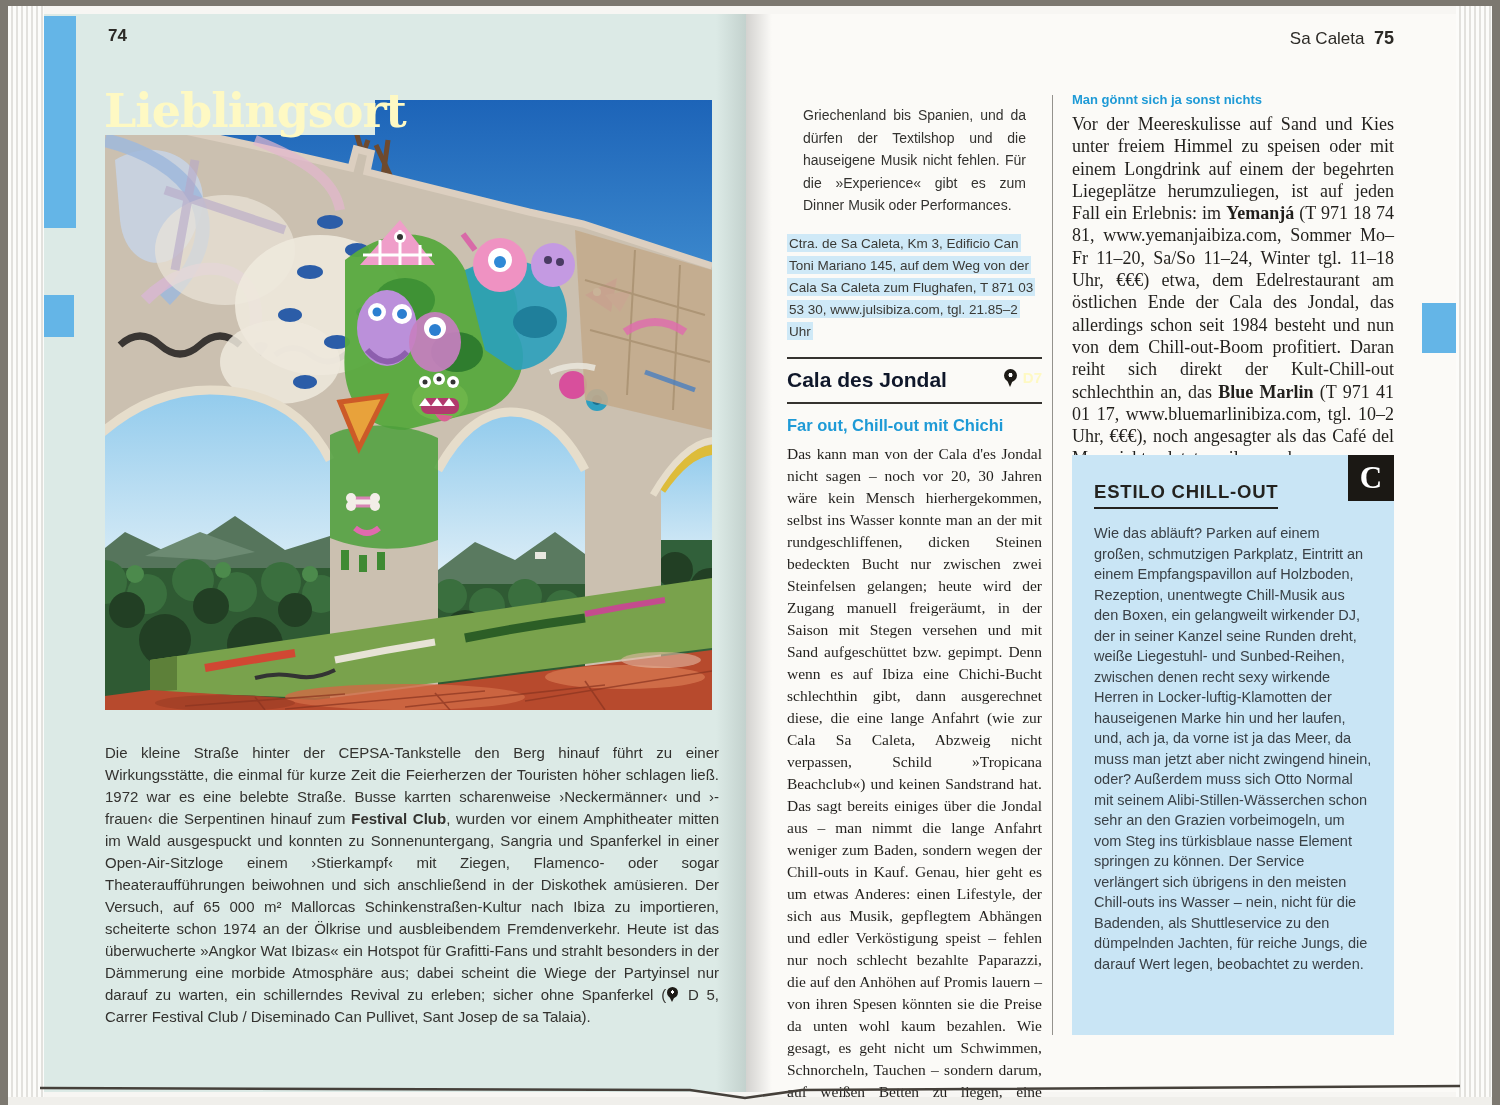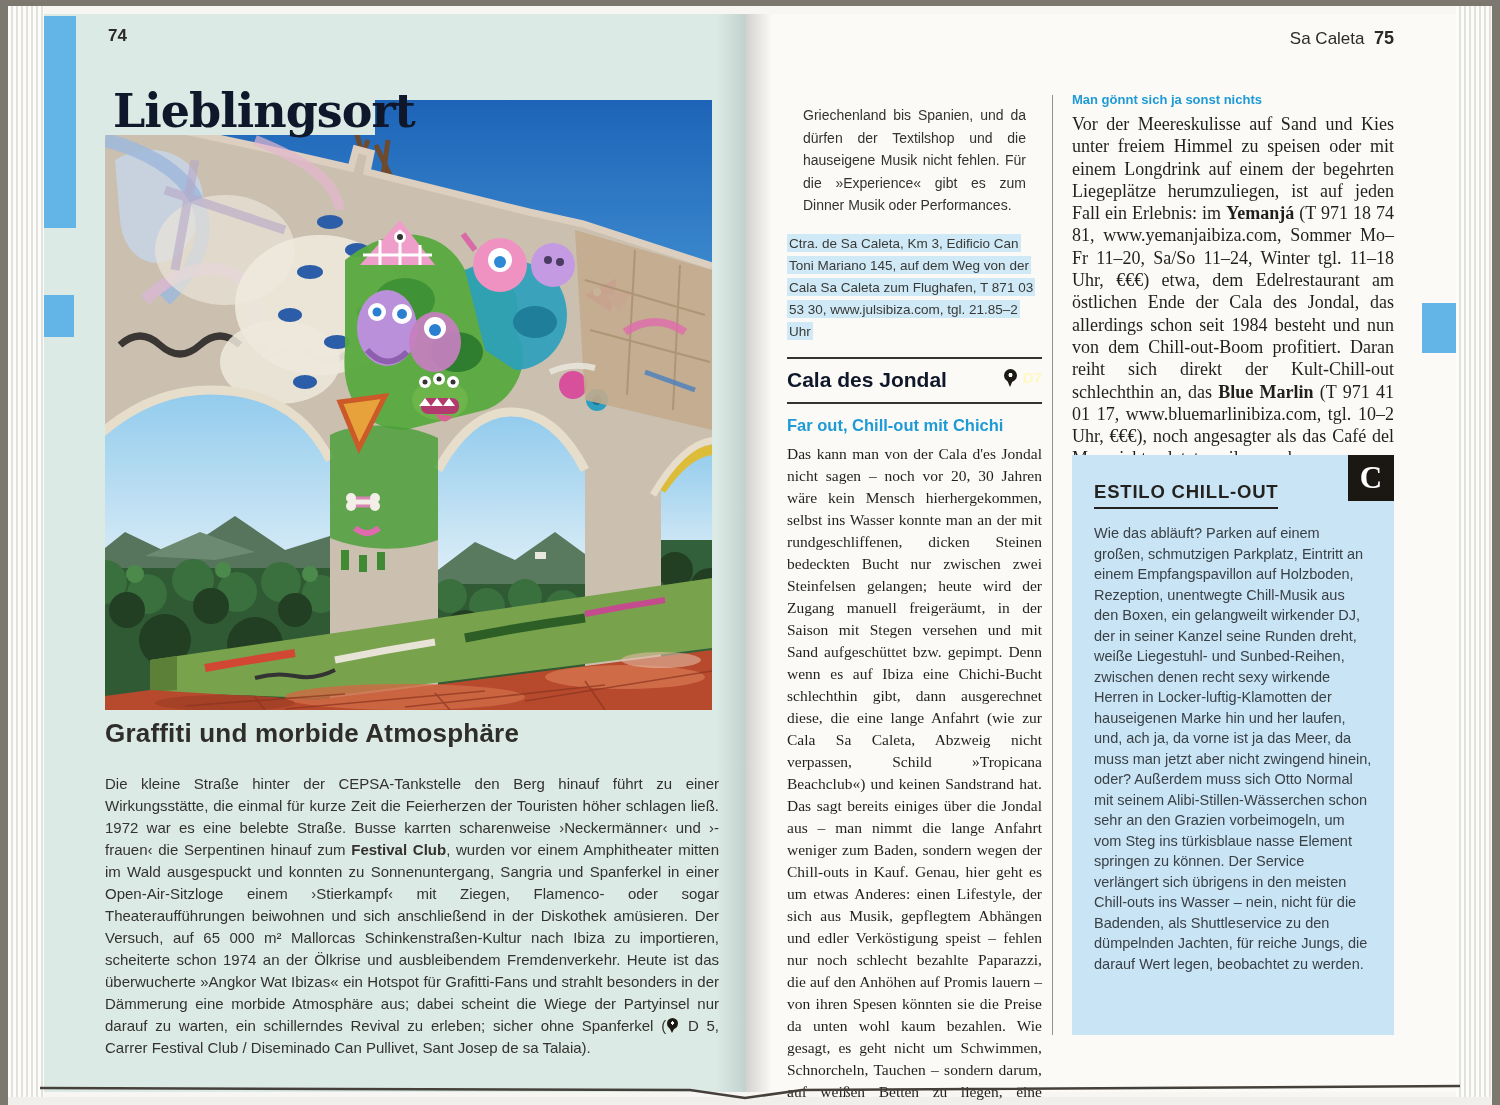--- a/index.html
+++ b/index.html
@@ -18,22 +18,22 @@
             background:linear-gradient(90deg,rgba(0,0,0,0) 0%,rgba(40,60,55,.14) 100%);}
   .gutter-r{position:absolute;left:746px;top:14px;width:26px;height:1078px;
             background:linear-gradient(90deg,rgba(0,0,0,.16) 0%,rgba(0,0,0,0) 100%);}
   .tab{position:absolute;background:#64b5e7;}
   #tab-top-left{left:44px;top:16px;width:32px;height:212px;}
   #tab-small-left{left:44px;top:295px;width:30px;height:42px;}
   #tab-small-right{left:1422px;top:303px;width:34px;height:50px;}
 
   
   #page-num-left{position:absolute;left:108px;top:26px;font-size:17px;font-weight:bold;color:#2c2a26;}
-  #headline{position:absolute;left:113px;top:84px;font-family:"DejaVu Serif",serif;
-            font-weight:bold;font-size:46px;letter-spacing:-1px;color:#0f172a;z-index:6;}
+  #headline{position:absolute;left:104px;top:84px;font-family:"DejaVu Serif",serif;
+            font-weight:bold;font-size:46px;letter-spacing:-1px;color:#fef9c3;z-index:6;}
   #photo{position:absolute;left:105px;top:100px;width:607px;height:610px;z-index:2;}
   #photo svg{display:block;}
   #headline-plate{position:absolute;left:105px;top:100px;width:270px;height:35px;background:#dceae6;z-index:5;}
   #left-article{position:absolute;left:105px;top:718px;width:614px;z-index:3;}
   #left-subhead{font-size:26px;font-weight:bold;color:#2e2d2a;letter-spacing:.2px;margin:0 0 10px 0;}
   #left-body{font-size:15px;line-height:22px;color:#33322f;text-align:justify;margin-top:24px;}
 
   
   #rp-header{position:absolute;left:1094px;top:28px;width:300px;text-align:right;
              font-size:17px;color:#2c2a26;}
@@ -317,21 +317,20 @@
           <line x1="330" y1="593" x2="345" y2="610"></line>
         <line x1="480" y1="581" x2="500" y2="610"></line>
       </g>
     </svg>
   </div>
 
   <div id="headline-plate"></div>
   <div id="headline">Lieblingsort</div>
 
   <div id="left-article">
-    <h2 id="left-subhead">Graffiti und morbide Atmosphäre</h2>
     <p id="left-body"><span>Die kleine Straße hinter der CEPSA-Tankstelle den Berg hinauf führt zu einer Wirkungsstätte, die einmal für kurze Zeit die Feierherzen der Touristen höher schlagen ließ. 1972 war es eine belebte Straße. Busse karrten scharenweise ›Neckermänner‹ und ›-frauen‹ die Serpentinen hinauf zum </span><span style="font-weight: bold;">Festival Club</span><span>, wurden vor einem Amphitheater mitten im Wald ausgespuckt und konnten zu Sonnenuntergang, Sangria und Spanferkel in einer Open-Air-Sitzloge einem ›Stierkampf‹ mit Ziegen, Flamenco- oder sogar Theateraufführungen beiwohnen und sich anschließend in der Diskothek amüsieren. Der Versuch, auf 65 000 m² Mallorcas Schinkenstraßen-Kultur nach Ibiza zu importieren, scheiterte schon 1974 an der Ölkrise und ausbleibendem Fremdenverkehr. Heute ist das überwucherte »Angkor Wat Ibizas« ein Hotspot für Grafitti-Fans und strahlt besonders in der Dämmerung eine morbide Atmosphäre aus; dabei scheint die Wiege der Partyinsel nur darauf zu warten, ein schillerndes Revival zu erleben; sicher ohne Spanferkel (</span><span class="pin-glyph"></span><span> D 5, Carrer Festival Club / Diseminado Can Pullivet, Sant Josep de sa Talaia).</span></p>
   </div>
 
   <div id="rp-header">
     <span>Sa Caleta</span>&nbsp;
     <b>75</b>
   </div>
 
   <div id="col1">
     <p class="sans-small" style="margin:16px;">Griechenland bis Spanien, und da dürfen der Textilshop und die hauseigene Musik nicht fehlen. Für die »Experience« gibt es zum Dinner Musik oder Performances.</p>

